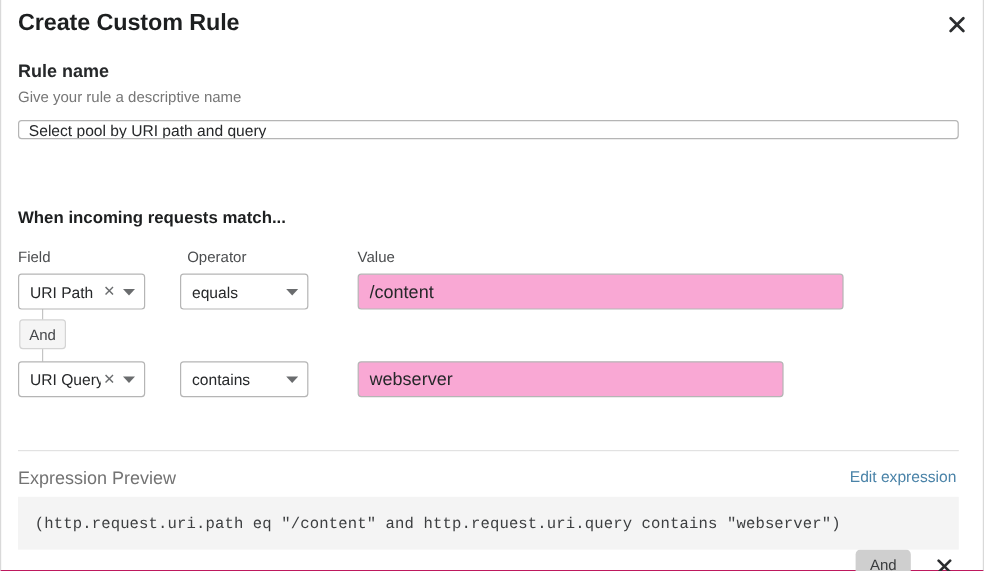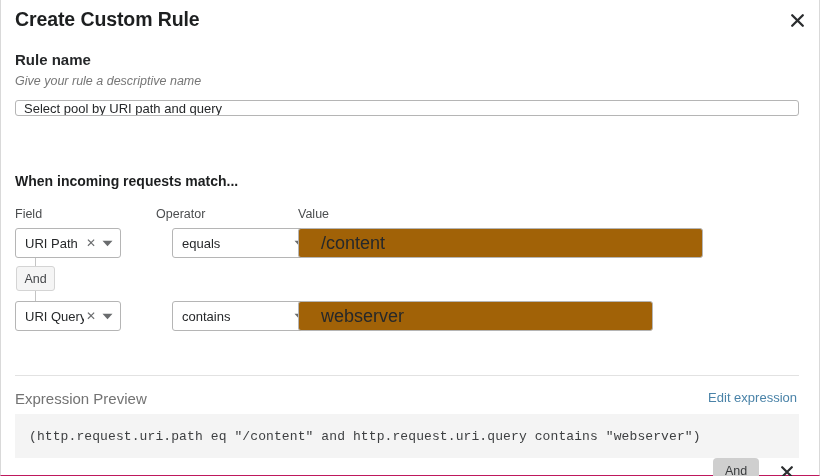--- a/index.html
+++ b/index.html
@@ -47,21 +47,20 @@
     left: 14px; top: 51px;
     font-size: 15px;
     font-weight: bold;
     color: #26282a;
   }
   .rule-name-help {
     position: absolute;
     left: 14px; top: 74px;
     font-size: 12.5px;
     color: #767676;
-    font-style: italic;
   }
   .rule-name-input {
     position: absolute;
     left: 14px; top: 100px;
     width: 784px; height: 16px;
     border: 1px solid #b5b5b5;
     border-radius: 3px;
     background: #ffffff;
     font-family: "Liberation Sans", sans-serif;
     font-size: 13px;
@@ -120,21 +119,21 @@
     border-radius: 3px;
     background: #ffffff;
     display: flex; align-items: center;
     font-size: 13px;
     color: #26282a;
     cursor: pointer;
     padding-left: 9px;
     padding-right: 6px;
   }
   .field-select    { left: 14px;  width: 106px; }
-  .operator-select { left: 171px; width: 141px; align-items: center; }
+  .operator-select { left: 149px; width: 107px; align-items: center; }
 
   .sel-text {
     flex: 1 1 auto;
     white-space: nowrap;
     overflow: hidden;
   }
   .clear-x {
     flex: 0 0 auto;
     width: 14px;
     text-align: center;
@@ -150,25 +149,25 @@
     display: flex; align-items: center; justify-content: center;
   }
   .caret svg { display: block; }
 
   .value-input {
     position: absolute;
     left: 297px;
     height: 30px;
     border: 1px solid #b5b5b5;
     border-radius: 3px;
-    background: #a16207;
+    background: #f9a8d4;
     font-family: "Liberation Sans", sans-serif;
-    font-size: 18px;
-    color: #26282a;
-    padding: 0 22px;
+    font-size: 15px;
+    color: #26282a;
+    padding: 0 9px;
     outline: none;
   }
   .value-input.w0 { width: 405px; }
   .value-input.w1 { width: 355px; }
 
   .logic-btn {
     position: absolute;
     height: 26px;
     min-width: 46px;
     border: none;

